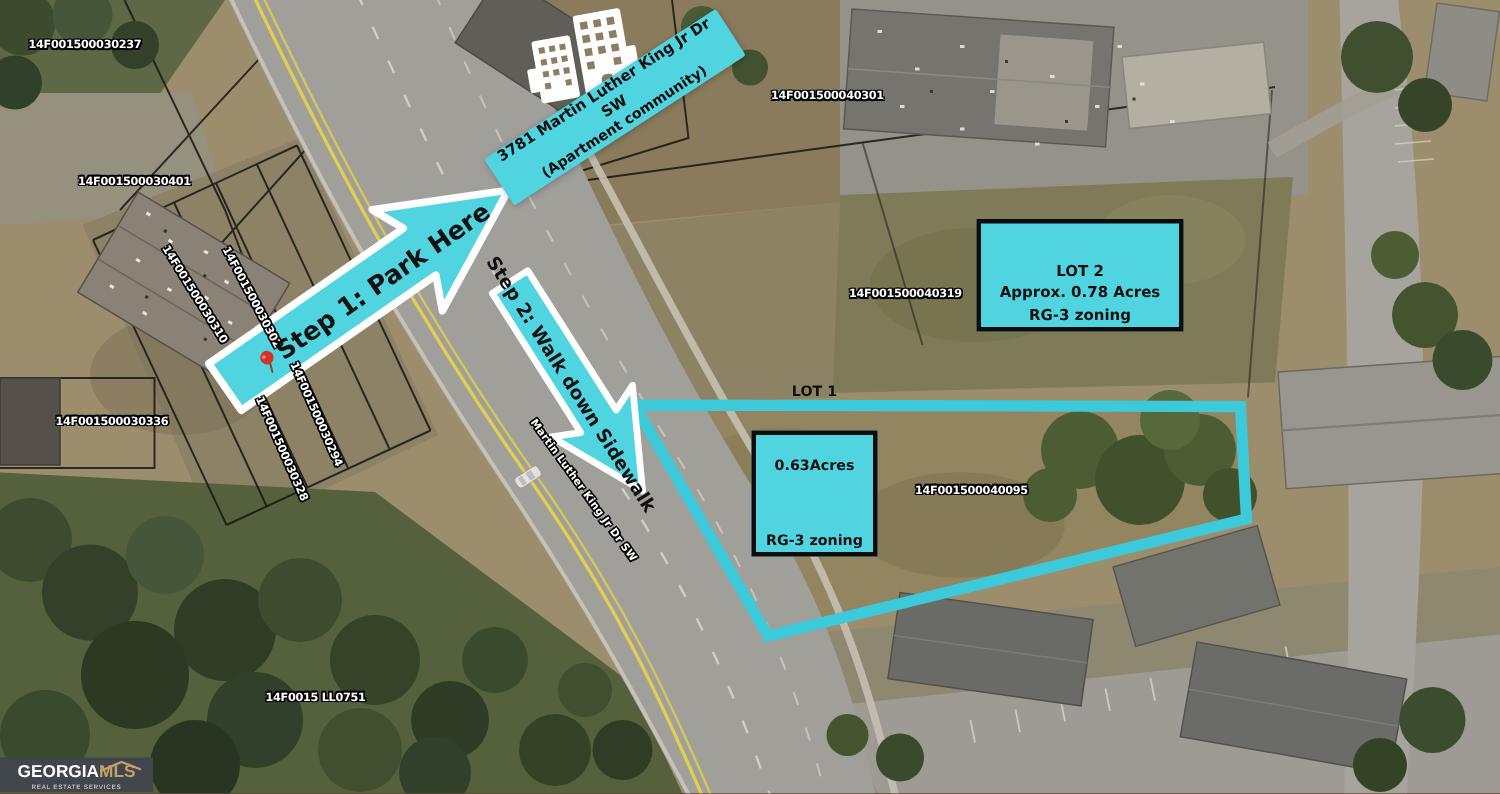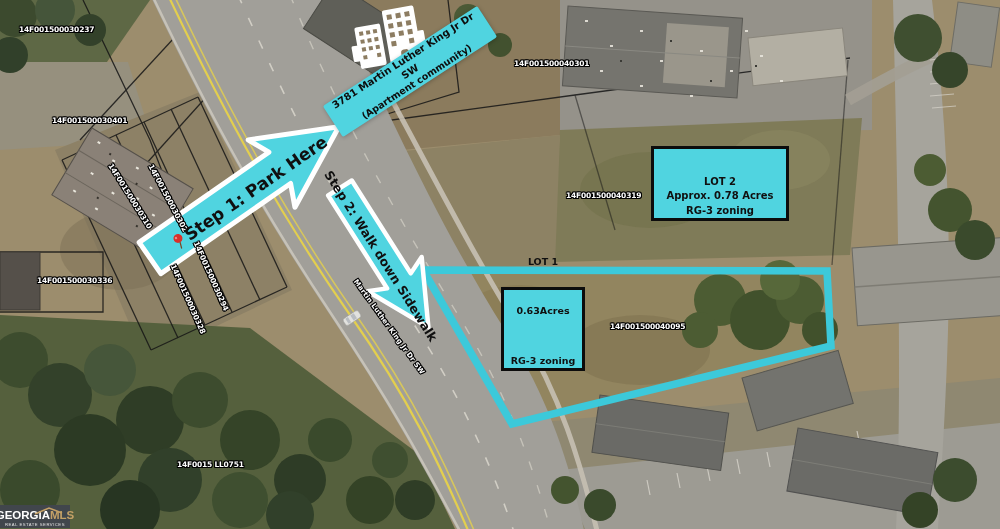--- a/index.html
+++ b/index.html
@@ -39,21 +39,21 @@
   .apartment-callout{
     position:absolute;z-index:25;left:318px;top:53px;width:184px;height:37px;
     background:var(--accent,#50d4e0);transform:rotate(-33deg);border-radius:2px;
     display:flex;flex-direction:column;justify-content:center;align-items:center;
     color:#0d0d0d;text-align:center;line-height:1.3;
     box-shadow:0 1px 4px rgba(0,0,0,.25);
   }
   .apartment-callout .l1{font-size:10px;font-weight:bold;}
   .apartment-callout .l2{font-size:9.5px;font-weight:bold;}
   .mls-logo{
-    position:absolute;z-index:50;left:0;bottom:1px;width:70px;height:23px;
+    position:absolute;z-index:50;left:0;bottom:1px;width:102px;height:23px;
     background:var(--logo-bg,#41464c);display:flex;flex-direction:column;
     align-items:center;justify-content:flex-end;padding-bottom:1px;box-sizing:border-box;
   }
   .mls-row{font-family:"Liberation Sans",sans-serif;font-weight:bold;font-size:11.5px;
     line-height:1;letter-spacing:0;color:#fff;white-space:nowrap;}
   .mls-row .gold{color:var(--logo-gold,#c3a066);}
   .mls-tagline{font-family:"Liberation Sans",sans-serif;font-size:4.2px;
     letter-spacing:0.5px;color:#e3e3e3;line-height:1.3;white-space:nowrap;}
   .mls-roof{position:absolute;top:1px;right:5px;}
 </style>

